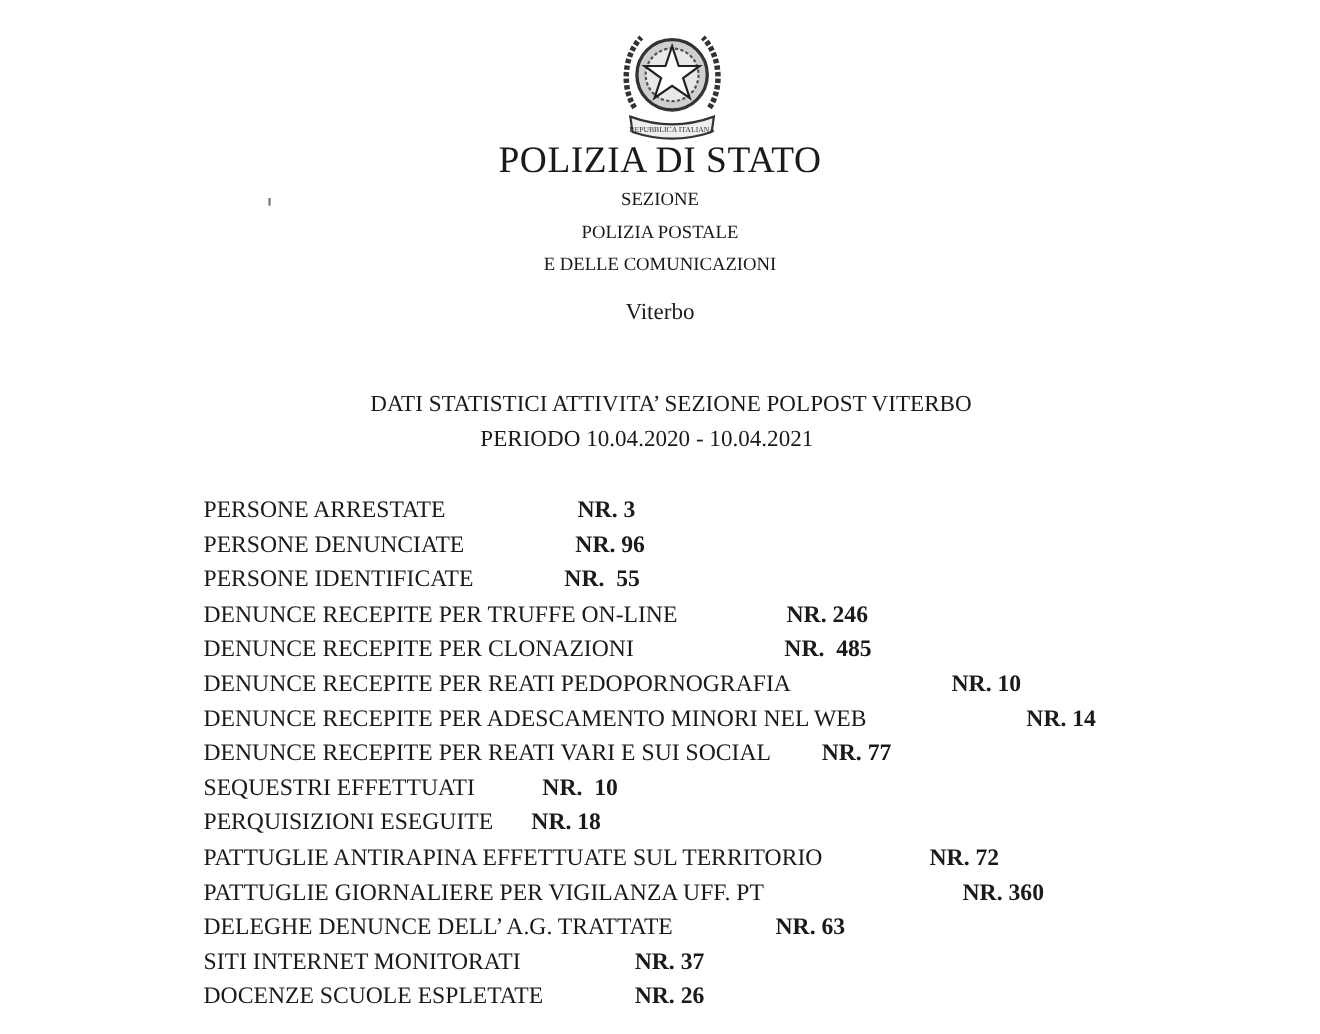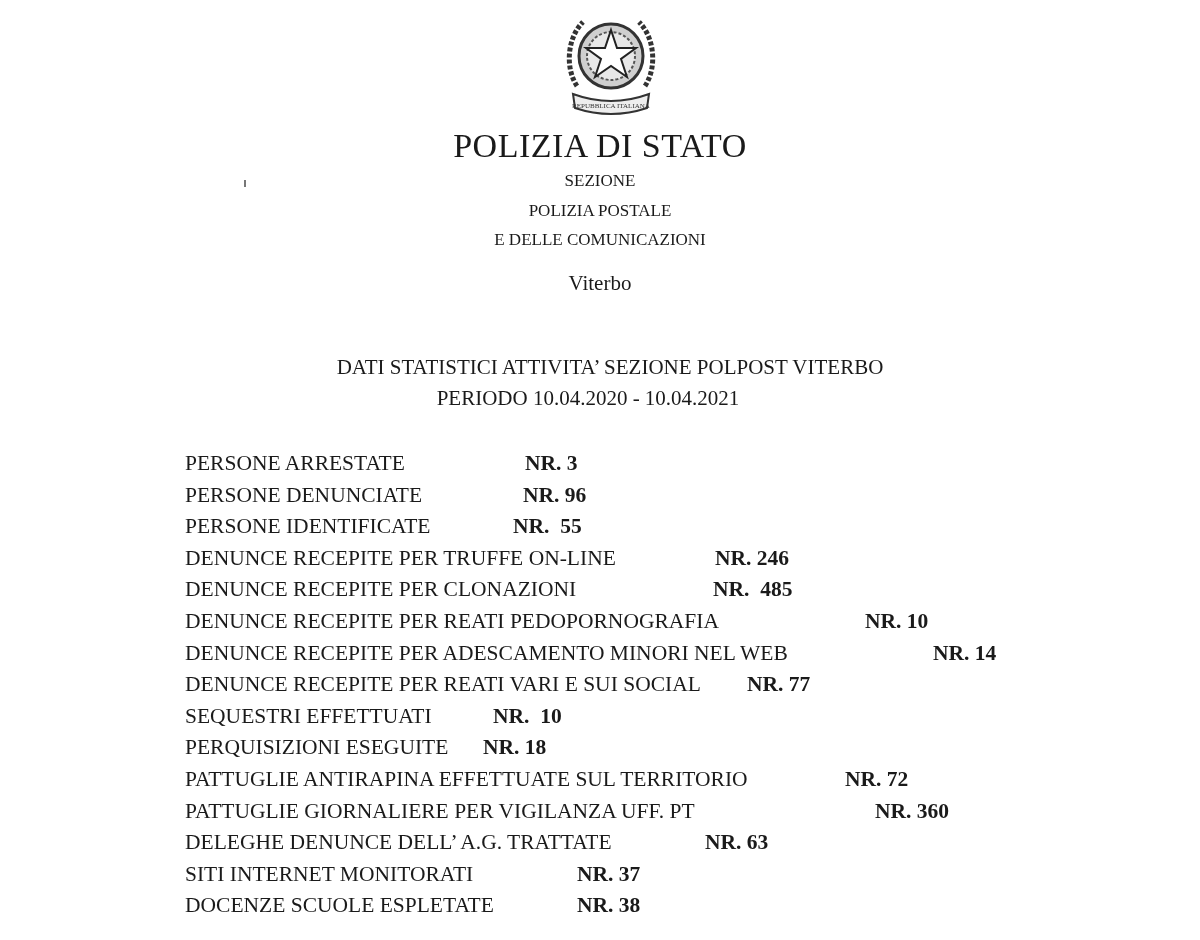--- a/index.html
+++ b/index.html
@@ -2,21 +2,21 @@
 <html><head>
   <meta charset="utf-8">
   <style>
     html, body { margin: 0; padding: 0; background: #ffffff; }
     body {
       width: 1200px; height: 940px; position: relative; overflow: hidden;
       font-family: "Liberation Serif", "DejaVu Serif", serif;
       color: #1a1a1a;
     }
     .emblem {
-      position: absolute; left: 563px; top: 8px; width: 96px; height: 112px;
+      position: absolute; left: 563px; top: 20px; width: 96px; height: 112px;
     }
     .header { position: absolute; left: 0; width: 1200px; text-align: center; }
     .h-title { top: 127px; font-size: 34px; letter-spacing: 0.5px; }
     .h-line { font-size: 17px; font-family: Liberation Serif, serif; }
     .h-sez { top: 171px; }
     .h-pol { top: 201px; }
     .h-com { top: 230px; }
     .h-city { top: 271px; font-size: 21px; }
     .stray { position: absolute; left: 244px; top: 180px; width: 2px; height: 7px; background: #777; }
     .subtitle { position: absolute; left: 0; width: 1200px; text-align: center; font-size: 21px; }
@@ -104,15 +104,15 @@
     <div class="row" style="top: 828.2px;">
       <span class="label">DELEGHE DENUNCE DELL’ A.G. TRATTATE</span>
       <span class="val" style="left: 520px; white-space: pre;">NR. 63</span>
     </div>
     <div class="row" style="top: 859.8px;">
       <span class="label">SITI INTERNET MONITORATI</span>
       <span class="val" style="left: 392px; white-space: pre;">NR. 37</span>
     </div>
     <div class="row" style="top: 891.4px;">
       <span class="label">DOCENZE SCUOLE ESPLETATE</span>
-      <span class="val" style="left: 392px; white-space: pre;">NR. 38</span>
+      <span class="val" style="left: 392px; white-space: pre;">NR. 26</span>
     </div>
   </div>
 
 </body></html>

